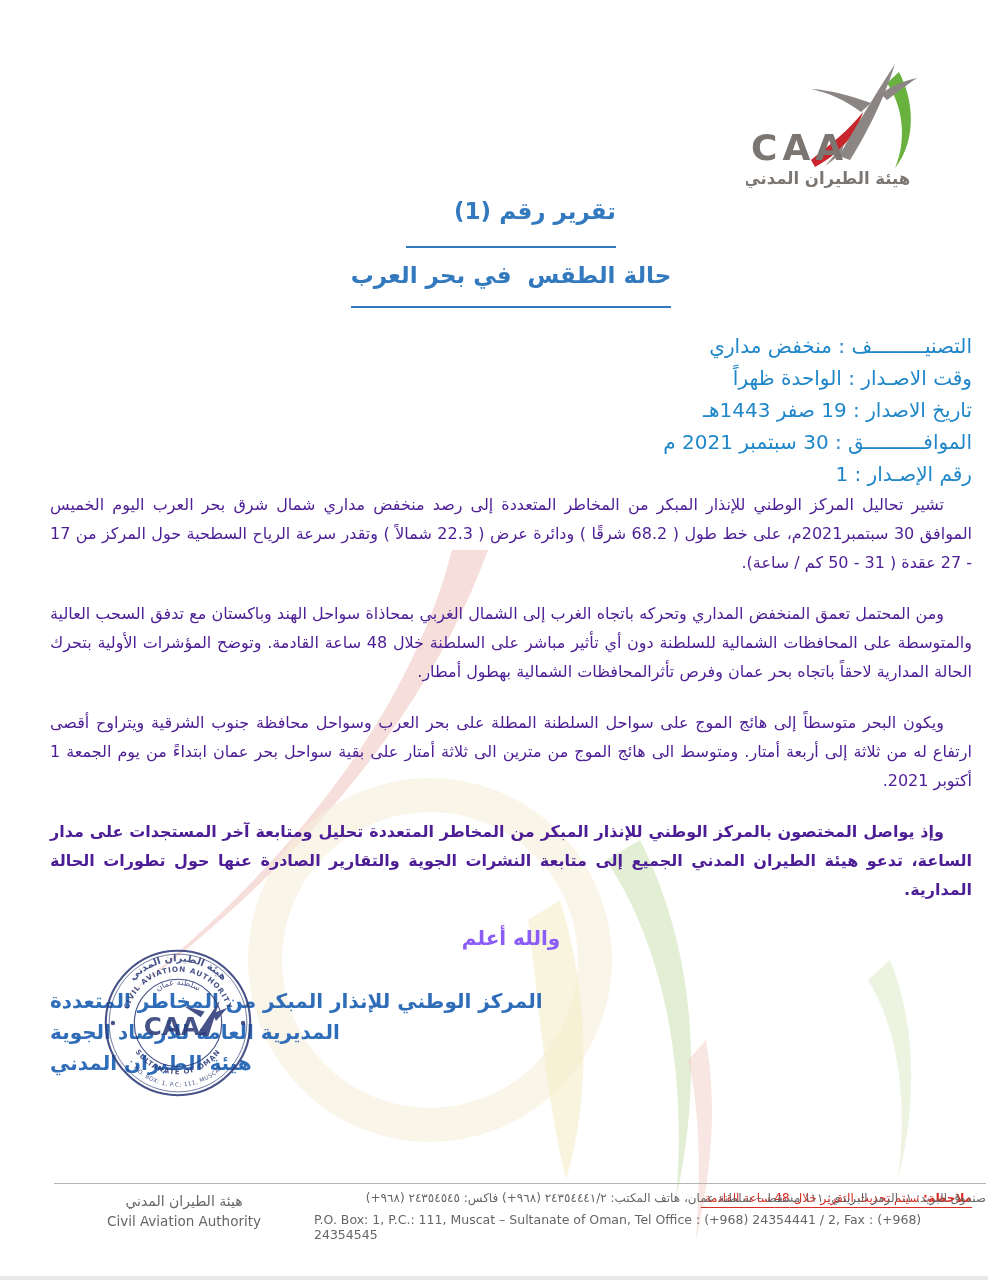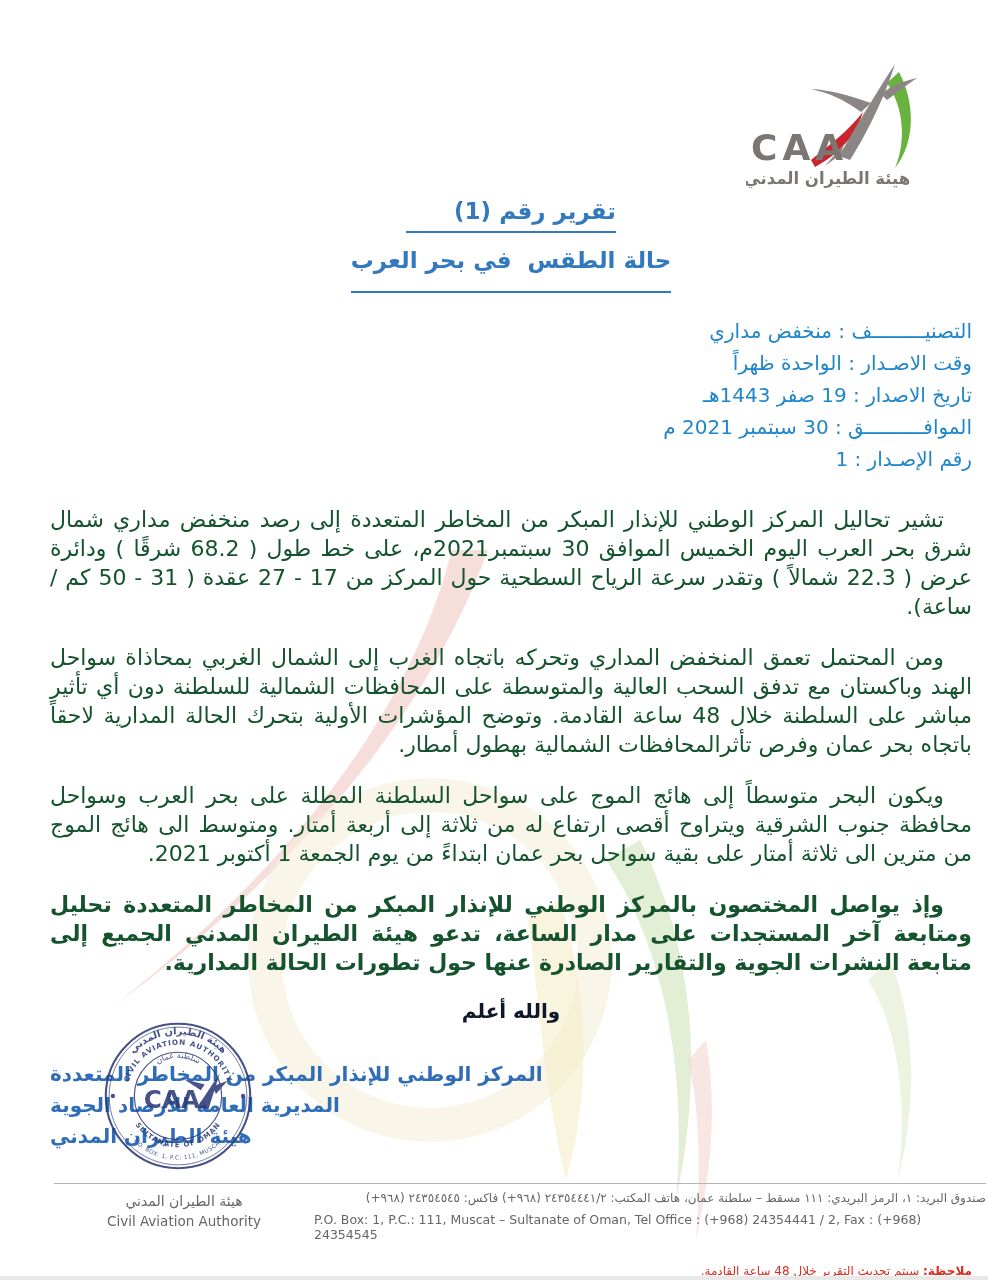--- a/index.html
+++ b/index.html
@@ -18,41 +18,41 @@
   
   .logo{position:absolute;top:56px;right:46px;width:196px;height:132px;z-index:2;}
   .logo svg{width:100%;height:100%;}
 
   
   .title-block{text-align:center;direction:rtl;}
   .title-line{
     display:inline-block;
     font-size:23px;font-weight:bold;color:#3279be;
     border-bottom:2.5px solid #3279be;
-    padding-bottom:7px;padding-left:48px;
+    padding-bottom:22px;padding-left:48px;
     white-space:pre;direction:rtl;
   }
   .title-line2{
     display:inline-block;
     font-size:23px;font-weight:bold;color:#3279be;
     border-bottom:2.5px solid #3279be;
     padding-bottom:18px;
     white-space:pre;direction:rtl;
     margin-top:14px;
   }
 
   
   .meta{margin-top:22px;text-align:right;font-size:20px;line-height:32px;color:#1f86c9;}
 
   
-  .body{margin-top:30px;font-size:22px;line-height:29px;text-align:justify;color:#14532d;}
+  .body{font-size:16px;line-height:29px;text-align:justify;color:#4c1d95;}
   .body p{margin:0 0 22px 0;text-indent:28px;}
   .body p.bold{font-weight:bold;}
 
-  .allah{margin-top:14px;text-align:center;font-size:20px;font-weight:bold;color:#0f172a;}
+  .allah{margin-top:14px;text-align:center;font-size:20px;font-weight:bold;color:#8b5cf6;}
 
   .sig-row{position:relative;margin-top:24px;height:175px;}
   .stamp{position:absolute;left:52px;top:-42px;width:152px;height:158px;opacity:.88;}
   .signature{text-align:left;font-size:20px;font-weight:bold;line-height:31px;color:#2f6db8;margin-top:36px;}
 
   .note{
     margin-top:30px;text-align:right;font-size:12px;color:#d92b21;
     text-decoration:underline;text-underline-offset:5px;
   }
   .note-label{font-weight:bold;}

